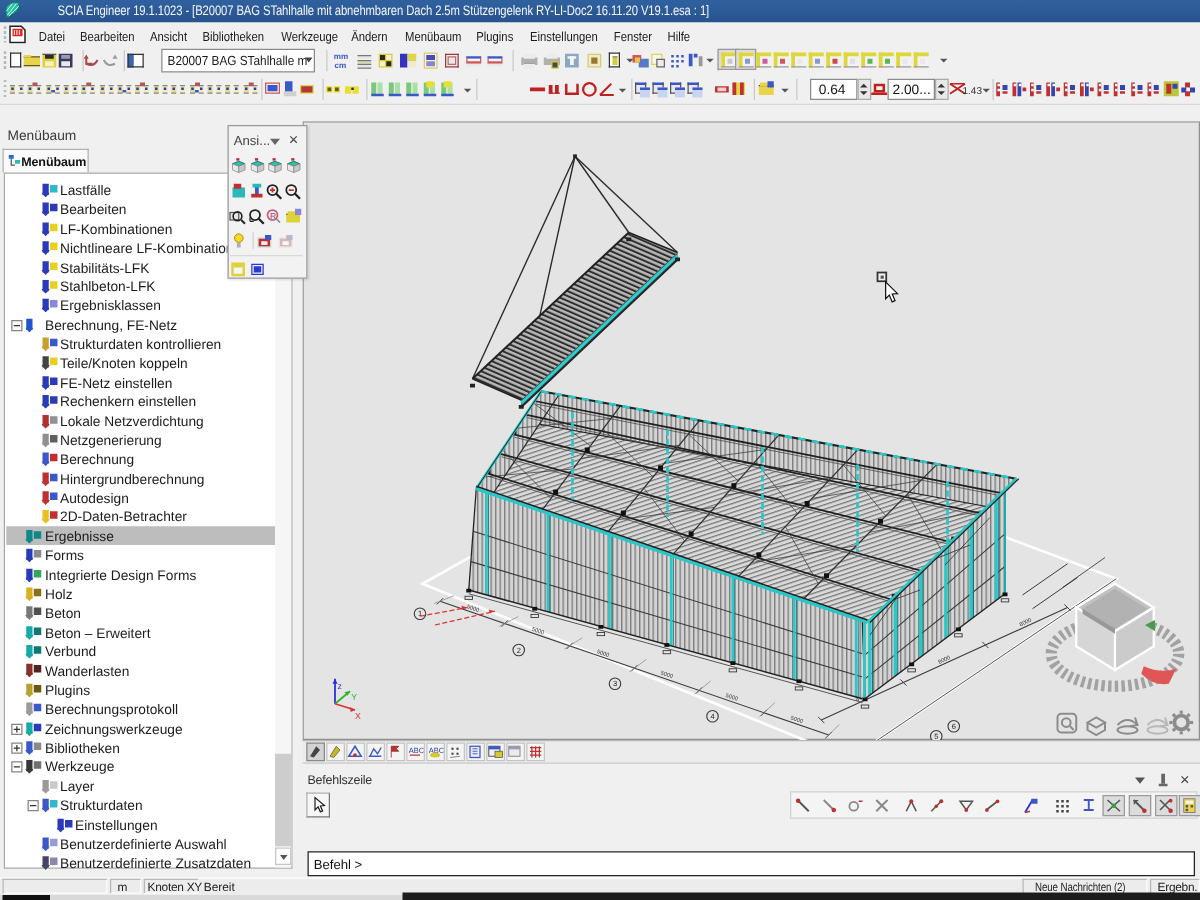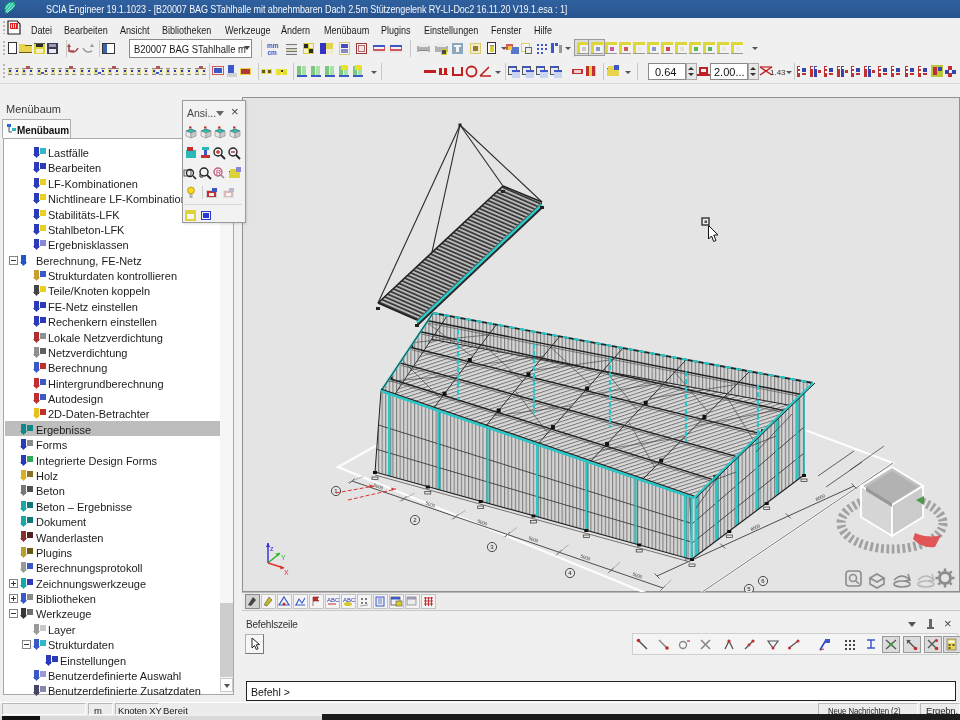--- a/index.html
+++ b/index.html
@@ -748,21 +748,21 @@
       <div style="position:absolute;left:1px;top:1px;width:5px;height:9px;background:#b03030;"></div>
       <div style="position:absolute;left:0px;top:8px;width:7px;height:4px;background:#b03030;clip-path:polygon(0 0,100% 0,50% 100%);"></div>
       <div style="position:absolute;left:7px;top:2px;width:6px;height:6px;background:#909090;"></div>
     </div>
     <div style="position:absolute;left:48px;top:332px;font-size:11px;color:#1c1c1c;font-weight:normal;white-space:nowrap;">Lokale Netzverdichtung</div>
     <div style="position:absolute;left:33px;top:346px;width:13px;height:13px;">
       <div style="position:absolute;left:1px;top:1px;width:5px;height:9px;background:#909090;"></div>
       <div style="position:absolute;left:0px;top:8px;width:7px;height:4px;background:#909090;clip-path:polygon(0 0,100% 0,50% 100%);"></div>
       <div style="position:absolute;left:7px;top:2px;width:6px;height:6px;background:#606060;"></div>
     </div>
-    <div style="position:absolute;left:48px;top:347px;font-size:11px;color:#1c1c1c;font-weight:normal;white-space:nowrap;">Netzverdichtung</div>
+    <div style="position:absolute;left:48px;top:347px;font-size:11px;color:#1c1c1c;font-weight:normal;white-space:nowrap;">Netzgenerierung</div>
     <div style="position:absolute;left:33px;top:361px;width:13px;height:13px;">
       <div style="position:absolute;left:1px;top:1px;width:5px;height:9px;background:#3a58c8;"></div>
       <div style="position:absolute;left:0px;top:8px;width:7px;height:4px;background:#3a58c8;clip-path:polygon(0 0,100% 0,50% 100%);"></div>
       <div style="position:absolute;left:7px;top:2px;width:6px;height:6px;background:#c03030;"></div>
     </div>
     <div style="position:absolute;left:48px;top:362px;font-size:11px;color:#1c1c1c;font-weight:normal;white-space:nowrap;">Berechnung</div>
     <div style="position:absolute;left:33px;top:377px;width:13px;height:13px;">
       <div style="position:absolute;left:1px;top:1px;width:5px;height:9px;background:#c03030;"></div>
       <div style="position:absolute;left:0px;top:8px;width:7px;height:4px;background:#c03030;clip-path:polygon(0 0,100% 0,50% 100%);"></div>
       <div style="position:absolute;left:7px;top:2px;width:6px;height:6px;background:#3a58c8;"></div>
@@ -809,27 +809,27 @@
       <div style="position:absolute;left:1px;top:1px;width:5px;height:9px;background:#787878;"></div>
       <div style="position:absolute;left:0px;top:8px;width:7px;height:4px;background:#787878;clip-path:polygon(0 0,100% 0,50% 100%);"></div>
       <div style="position:absolute;left:7px;top:2px;width:6px;height:6px;background:#505050;"></div>
     </div>
     <div style="position:absolute;left:36px;top:485px;font-size:11px;color:#1c1c1c;font-weight:normal;white-space:nowrap;">Beton</div>
     <div style="position:absolute;left:20px;top:500px;width:13px;height:13px;">
       <div style="position:absolute;left:1px;top:1px;width:5px;height:9px;background:#18a8a8;"></div>
       <div style="position:absolute;left:0px;top:8px;width:7px;height:4px;background:#18a8a8;clip-path:polygon(0 0,100% 0,50% 100%);"></div>
       <div style="position:absolute;left:7px;top:2px;width:6px;height:6px;background:#0e7878;"></div>
     </div>
-    <div style="position:absolute;left:36px;top:501px;font-size:11px;color:#1c1c1c;font-weight:normal;white-space:nowrap;">Beton – Ergebnisse</div>
+    <div style="position:absolute;left:36px;top:501px;font-size:11px;color:#1c1c1c;font-weight:normal;white-space:nowrap;">Beton – Erweitert</div>
     <div style="position:absolute;left:20px;top:515px;width:13px;height:13px;">
       <div style="position:absolute;left:1px;top:1px;width:5px;height:9px;background:#18a8a8;"></div>
       <div style="position:absolute;left:0px;top:8px;width:7px;height:4px;background:#18a8a8;clip-path:polygon(0 0,100% 0,50% 100%);"></div>
       <div style="position:absolute;left:7px;top:2px;width:6px;height:6px;background:#0e7878;"></div>
     </div>
-    <div style="position:absolute;left:36px;top:516px;font-size:11px;color:#1c1c1c;font-weight:normal;white-space:nowrap;">Dokument</div>
+    <div style="position:absolute;left:36px;top:516px;font-size:11px;color:#1c1c1c;font-weight:normal;white-space:nowrap;">Verbund</div>
     <div style="position:absolute;left:20px;top:530px;width:13px;height:13px;">
       <div style="position:absolute;left:1px;top:1px;width:5px;height:9px;background:#883030;"></div>
       <div style="position:absolute;left:0px;top:8px;width:7px;height:4px;background:#883030;clip-path:polygon(0 0,100% 0,50% 100%);"></div>
       <div style="position:absolute;left:7px;top:2px;width:6px;height:6px;background:#552020;"></div>
     </div>
     <div style="position:absolute;left:36px;top:532px;font-size:11px;color:#1c1c1c;font-weight:normal;white-space:nowrap;">Wanderlasten</div>
     <div style="position:absolute;left:20px;top:546px;width:13px;height:13px;">
       <div style="position:absolute;left:1px;top:1px;width:5px;height:9px;background:#b8a030;"></div>
       <div style="position:absolute;left:0px;top:8px;width:7px;height:4px;background:#b8a030;clip-path:polygon(0 0,100% 0,50% 100%);"></div>
       <div style="position:absolute;left:7px;top:2px;width:6px;height:6px;background:#6a5a10;"></div>

